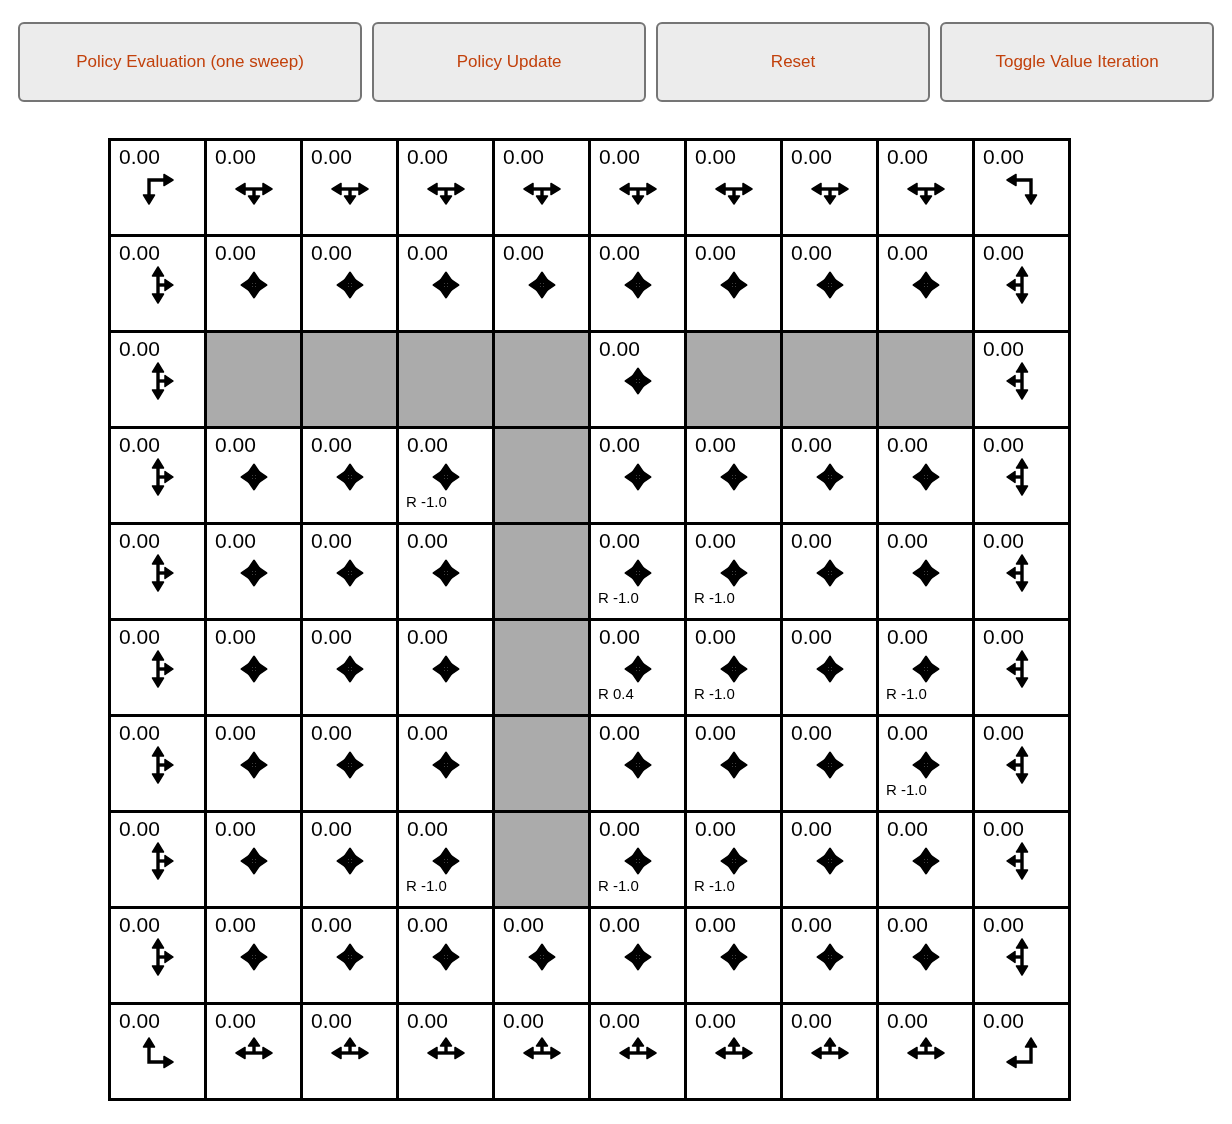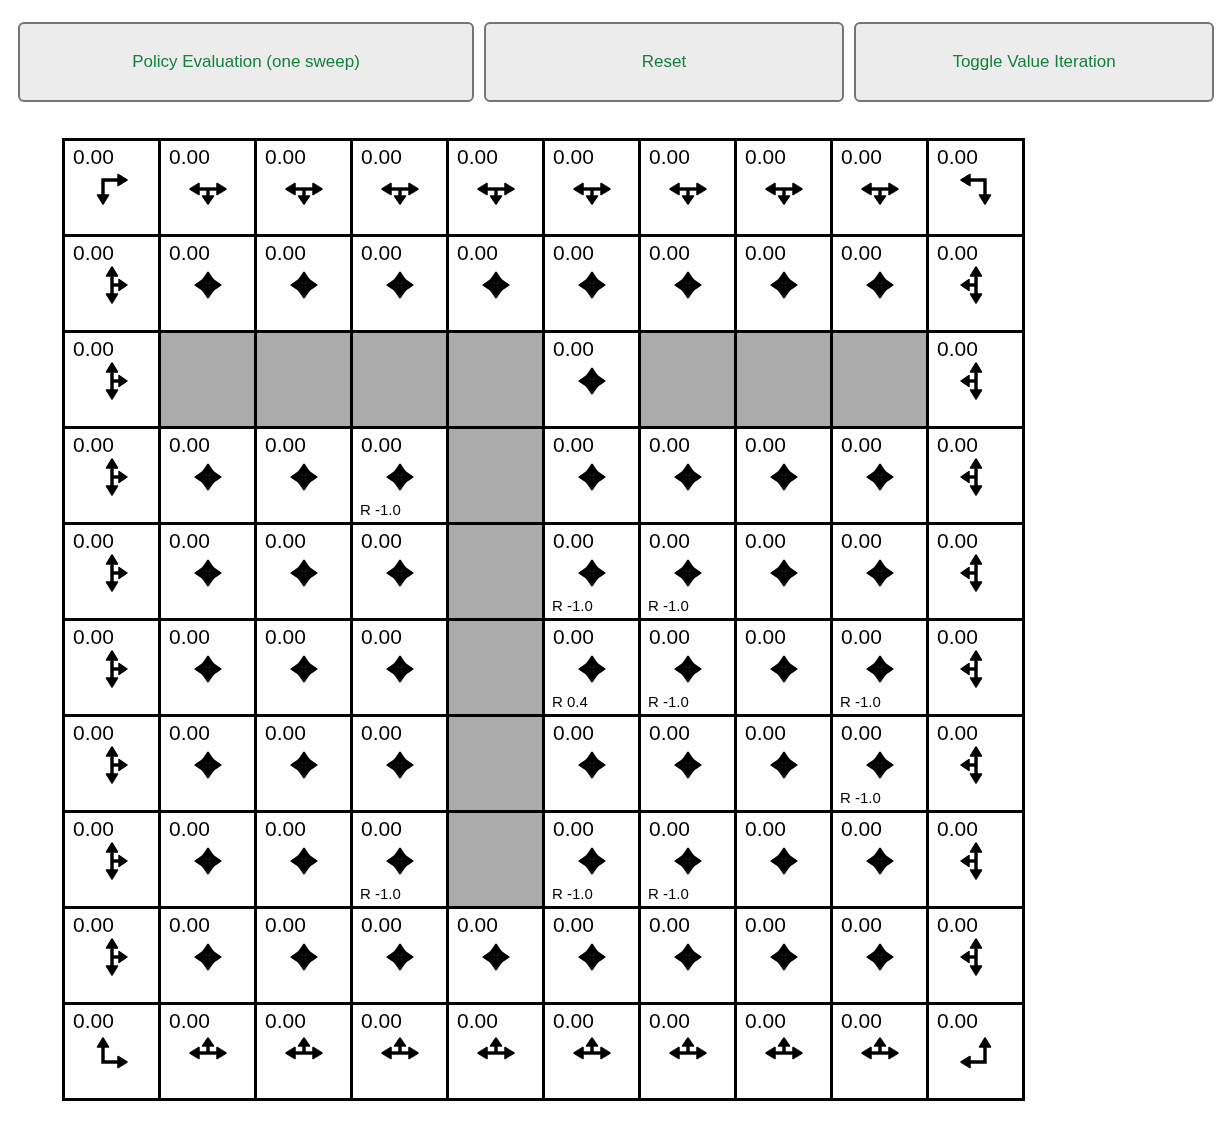--- a/index.html
+++ b/index.html
@@ -13,52 +13,53 @@
     font-family:"Liberation Sans", sans-serif;color:var(--ink);
     overflow:hidden;
   }
   .toolbar{
     display:flex;gap:10px;margin:22px 18px 0 18px;
   }
   .btn{
     flex:1;height:80px;background:var(--btnbg);
     border:2px solid var(--btnbr);border-radius:6px;
     font-family:"Liberation Sans", sans-serif;
-    font-size:17px;color:#15803d;display:flex;align-items:center;justify-content:center;
+    font-size:17px;color:#c2410c;display:flex;align-items:center;justify-content:center;
     cursor:pointer;padding:0 18px;white-space:nowrap;
   }
   .btn.wide{flex:1.3;}
-  .gridwrap{margin:36px 0 0 62px;}
+  .gridwrap{margin:36px 0 0 108px;}
   .grid{
     display:grid;
     grid-template-columns:repeat(10,93px);
     grid-auto-rows:93px;
     gap:3px;padding:3px;background:var(--line);
     width:max-content;
   }
   .cell{background:var(--cellbg);position:relative;}
   .cell.wall{background:var(--wall);}
   .val{
     position:absolute;top:4px;left:8px;
     font-size:21px;line-height:1.1;color:#000;
   }
   .arrow{
     position:absolute;left:50%;top:26px;transform:translateX(-50%);
     display:block;
   }
   .reward{
-    position:absolute;left:7px;bottom:4px;
+    position:absolute;left:7px;bottom:12px;
     font-size:15px;color:#000;
   }
 </style>
 </head>
 <body>
 
 <div class="toolbar">
     <button class="btn wide">Policy Evaluation (one sweep)</button>
+    <button class="btn">Policy Update</button>
     <button class="btn">Reset</button>
     <button class="btn">Toggle Value Iteration</button>
   </div>
 
 <div class="gridwrap">
   <div class="grid">
       <div class="cell">
         <div class="val">0.00</div>
         <svg width="44" height="44" viewBox="-22 -22 44 44" class="arrow">
           <path d="M -9 6 L -9 -9 L 6 -9" fill="none" stroke="#000000" stroke-width="3.4" stroke-linejoin="miter"></path>

